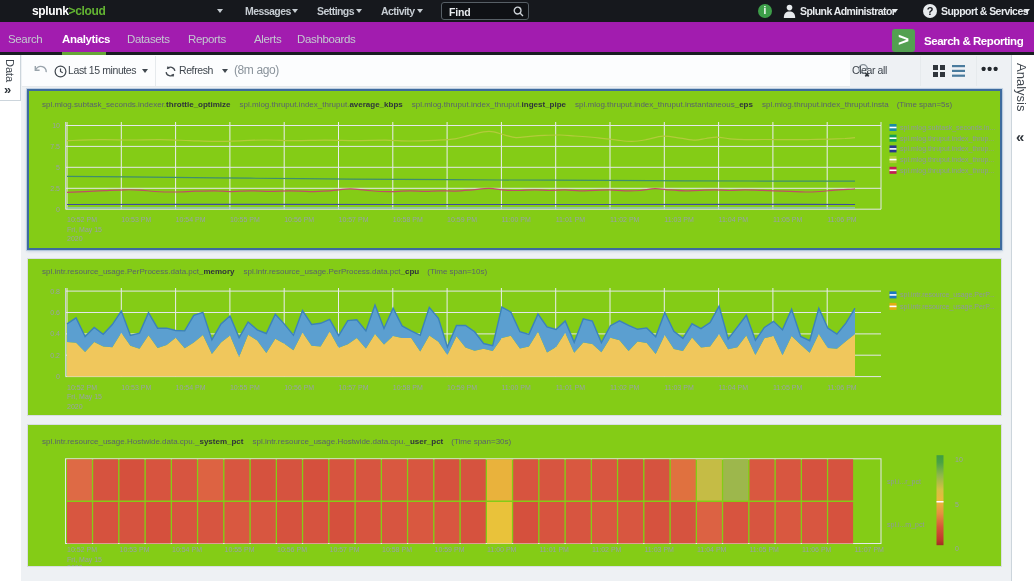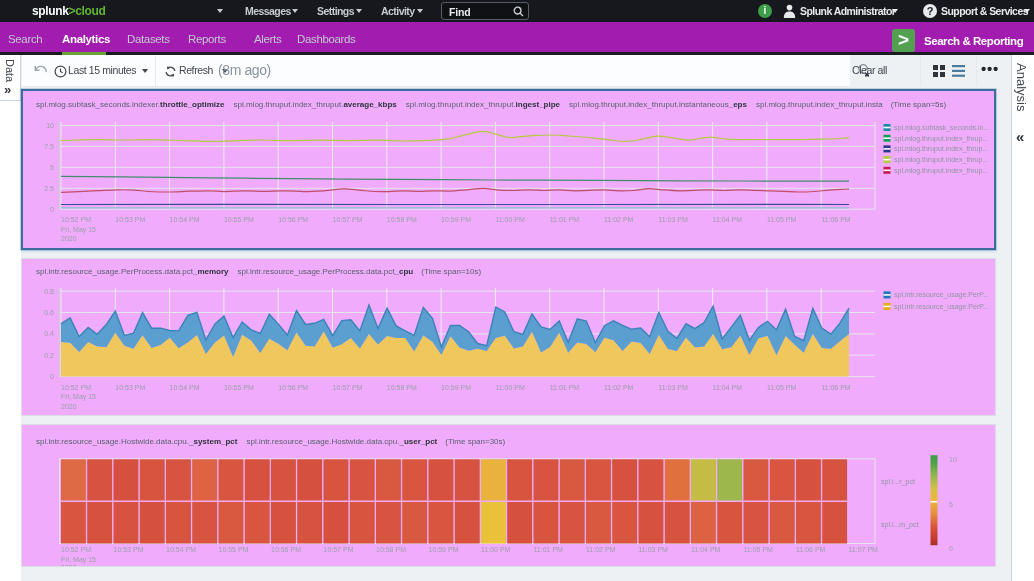--- a/index.html
+++ b/index.html
@@ -8,21 +8,21 @@
 #topbar .mi { position:absolute; top:0; line-height:22px; font-size:10.5px; letter-spacing:-0.55px;
   color:#c6ccd2; font-weight:bold; white-space:nowrap; }
 .caret { position:absolute; width:0; height:0; border-left:3.5px solid transparent;
   border-right:3.5px solid transparent; border-top:4px solid #c6ccd2; }
 #tabbar { position:absolute; left:0; top:22px; width:1034px; height:33px; background:#a21caf; }
 #tabbar .tab { position:absolute; top:2px; line-height:30px; font-size:11.5px; letter-spacing:-0.35px; color:#c3c9d0; white-space:nowrap; }
 #toolbar { position:absolute; left:22px; top:55px; width:828px; height:32px; background:#fcfdfe;
   border-bottom:1px solid #e6eaed; }
 #toolbar span.tt { position:absolute; line-height:31px; font-size:10.5px; letter-spacing:-0.4px; color:#3f464e; white-space:nowrap; }
 .vtab { position:absolute; background:#fff; }
-.panel { position:absolute; left:21px; background:#f0abfc; }
+.panel { position:absolute; left:27px; background:#84cc16; }
 svg text.ax { font-family:"Liberation Sans",sans-serif; font-size:7px; fill:#99a1a8; }
 svg text.lg { font-family:"Liberation Sans",sans-serif; font-size:7px; fill:#8f979f; }
 svg text.ti { font-family:"Liberation Sans",sans-serif; font-size:8px; fill:#5a636b; }
 svg text.ti tspan.b { font-weight:bold; fill:#2f353b; }
 </style></head>
 <body>
 
 <div id="topbar">
  <div class="mi" style="left:22px;font-size:12px;letter-spacing:-0.35px;color:#fff;margin-left:10px;">splunk<span style="color:#62b332;">&gt;cloud</span></div>
     <div class="caret" style="left:217px;top:9px;"></div>
@@ -78,21 +78,21 @@
   <div class="caret" style="left:120px;top:14px;border-top-color:#41484f;"></div>
   <div class="abs" style="left:133px;top:1px;width:1px;height:30px;background:#e6eaed;"></div>
   <svg class="abs" style="left:142px;top:9.5px;" width="13" height="13" viewBox="0 0 14 14">
     <path d="M3.4 3.8 A4.8 4.8 0 0 1 11.7 6.4" fill="none" stroke="#41484f" stroke-width="1.4"></path>
     <path d="M10.6 10.2 A4.8 4.8 0 0 1 2.3 7.6" fill="none" stroke="#41484f" stroke-width="1.4"></path>
     <path d="M3.9 1.2 L3.2 4.5 L6.4 3.4 Z" fill="#41484f"></path>
     <path d="M10.1 12.8 L10.8 9.5 L7.6 10.6 Z" fill="#41484f"></path>
   </svg>
   <span class="tt" style="left:157px;">Refresh</span>
   <div class="caret" style="left:200px;top:14px;border-top-color:#41484f;"></div>
-  <span class="tt" style="left:196px;color:#8a939b;font-size:14px;">(8m ago)</span>
+  <span class="tt" style="left:212px;color:#8a939b;font-size:12px;">(8m ago)</span>
   <svg class="abs" style="left:834px;top:9px;" width="15" height="14" viewBox="0 0 15 14">
     <path d="M11.3 5.2 A4.2 4.2 0 1 0 8.8 8.6" fill="none" stroke="#8c959d" stroke-width="1.3"></path>
     <path d="M11.9 2.9 L11.6 6 L8.8 4.7 Z" fill="#8c959d"></path>
     <path d="M9.3 9 L12.7 12.4 M12.7 9 L9.3 12.4" stroke="#2f353b" stroke-width="1.7"></path>
   </svg>
   <span class="tt" style="left:830px;">Clear all</span>
   <div class="abs" style="left:898px;top:1px;width:1px;height:30px;background:#e6eaed;"></div>
   <svg class="abs" style="left:911px;top:10px;" width="12" height="12" viewBox="0 0 12 12">
     <rect x="0" y="0" width="5" height="5" fill="#2f353b"></rect>
       <rect x="7" y="0" width="5" height="5" fill="#2f353b"></rect>

